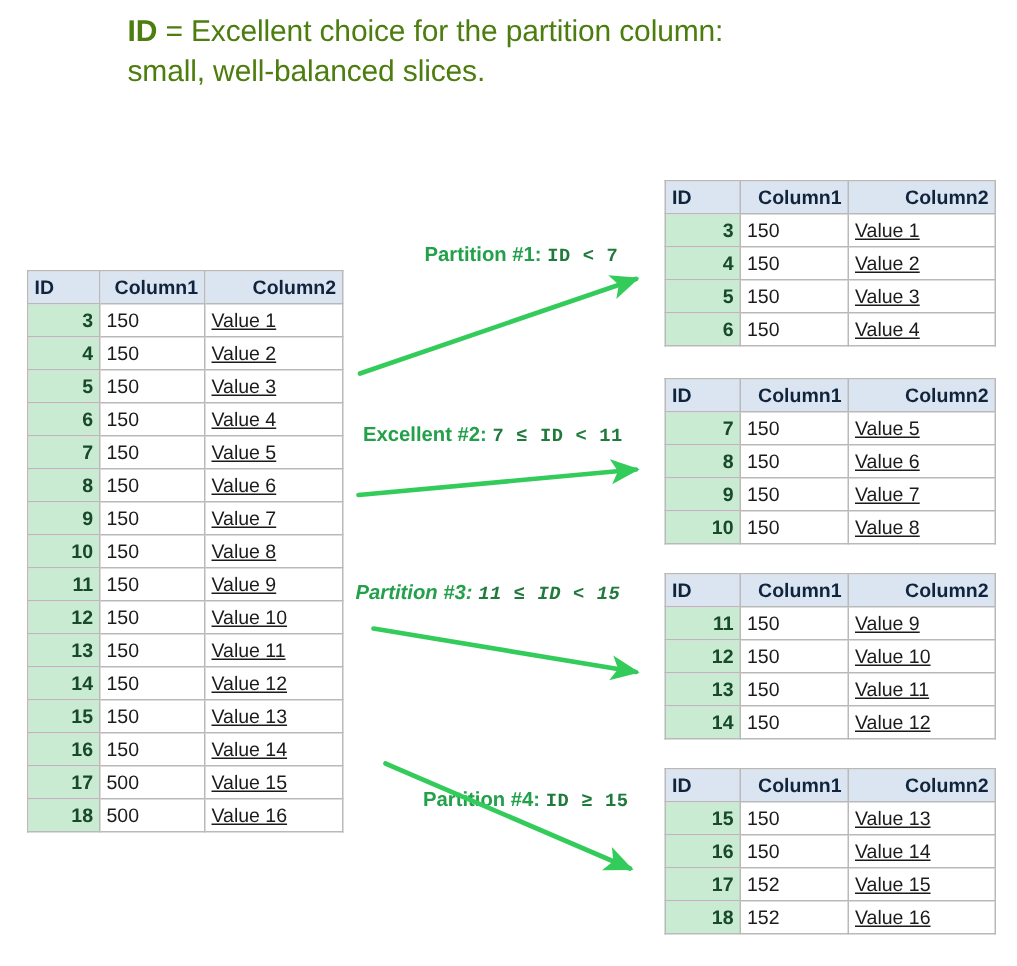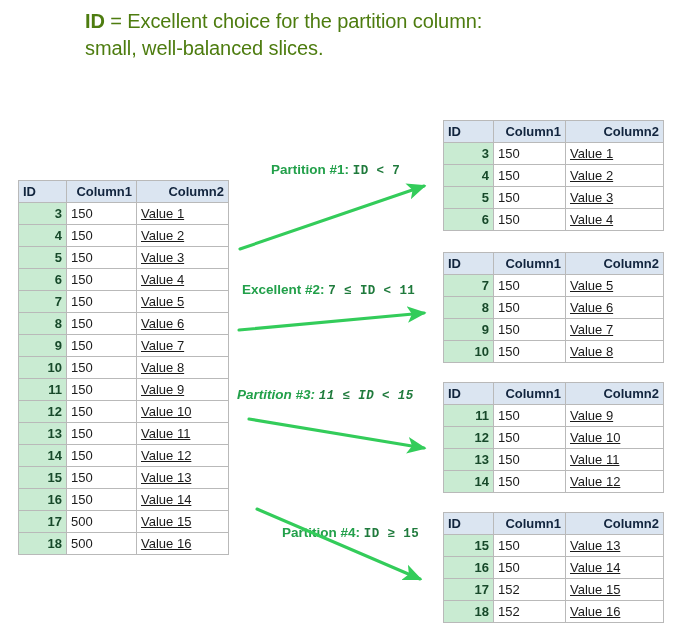--- a/index.html
+++ b/index.html
@@ -102,21 +102,21 @@
     color: #22a04a;
     line-height: 1.28;
   }
   .plabel .cond {
     font-family: "Liberation Mono", monospace;
     font-size: 12.5px;
     font-weight: bold;
     color: #1f7a3c;
     letter-spacing: 0.4px;
   }
-  #plabel-1 { left: 271px; top: 161px; width: 185px; }
+  #plabel-1 { left: 283px; top: 161px; width: 185px; }
   #plabel-2 { left: 242px; top: 281px; width: 196px; }
   #plabel-3 { left: 237px; top: 386px; width: 208px; font-style: italic; }
   #plabel-4 { left: 282px; top: 493px; width: 190px; margin-top: 31px; }
 
   
   #arrows {
     position: absolute;
     left: 0;
     top: 0;
     width: 678px;

